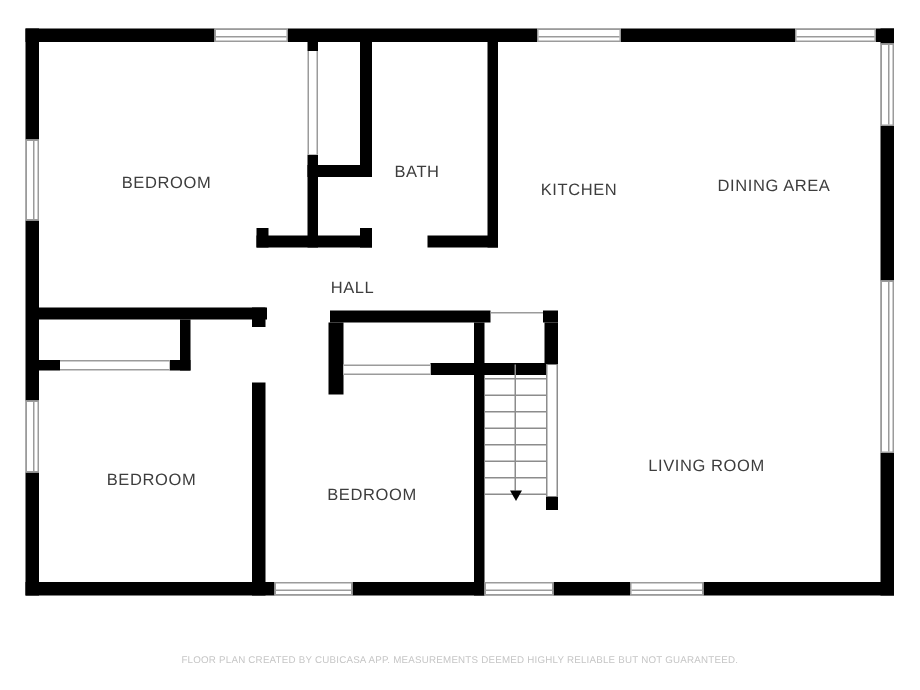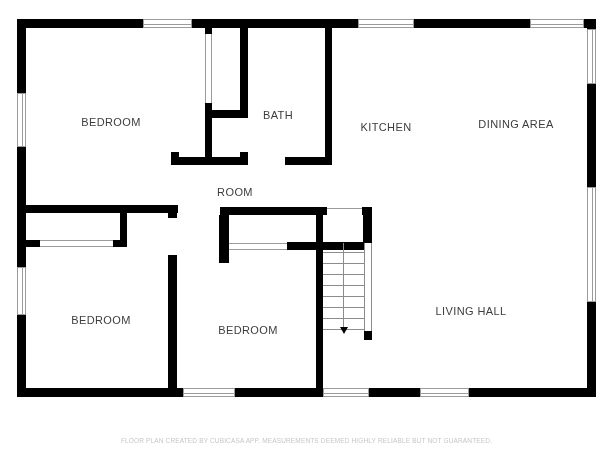--- a/index.html
+++ b/index.html
@@ -89,20 +89,20 @@
       <div class="tread" style="left:323px;top:318px;width:41px;"></div>
       <div class="tread" style="left:323px;top:329px;width:41px;"></div>
       <div class="stair-center" style="left:343px;top:243px;height:84px;"></div>
       <div class="arrow-down" style="left:340px;top:327px;"></div>
     </div>
 
     <div class="room-label" style="left:111px;top:122px;">BEDROOM</div>
     <div class="room-label" style="left:278px;top:115px;">BATH</div>
     <div class="room-label" style="left:386px;top:127px;text-align:right;">KITCHEN</div>
     <div class="room-label" style="left:516px;top:124px;text-align:right;">DINING AREA</div>
-    <div class="room-label" style="left:235px;top:192px;">ROOM</div>
+    <div class="room-label" style="left:235px;top:192px;">HALL</div>
     <div class="room-label" style="left:101px;top:320px;">BEDROOM</div>
     <div class="room-label" style="left:248px;top:330px;">BEDROOM</div>
-    <div class="room-label" style="left:471px;top:311px;">LIVING HALL</div>
+    <div class="room-label" style="left:471px;top:311px;">LIVING ROOM</div>
   </div>
 
   <div class="footer">FLOOR PLAN CREATED BY CUBICASA APP. MEASUREMENTS DEEMED HIGHLY RELIABLE BUT NOT GUARANTEED.</div>
 </div>
 
 </body></html>

